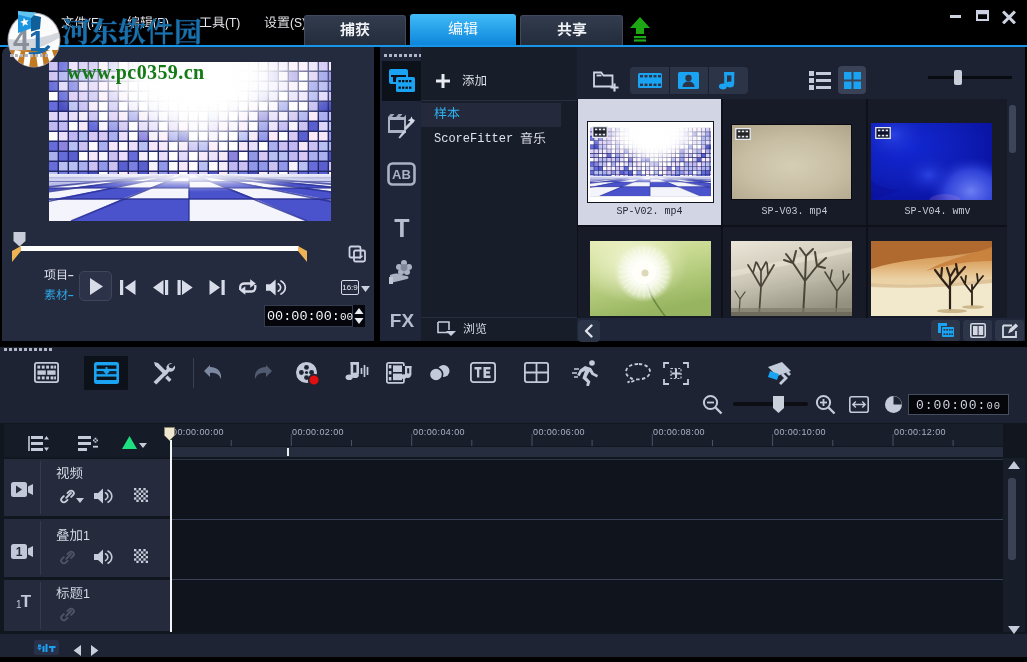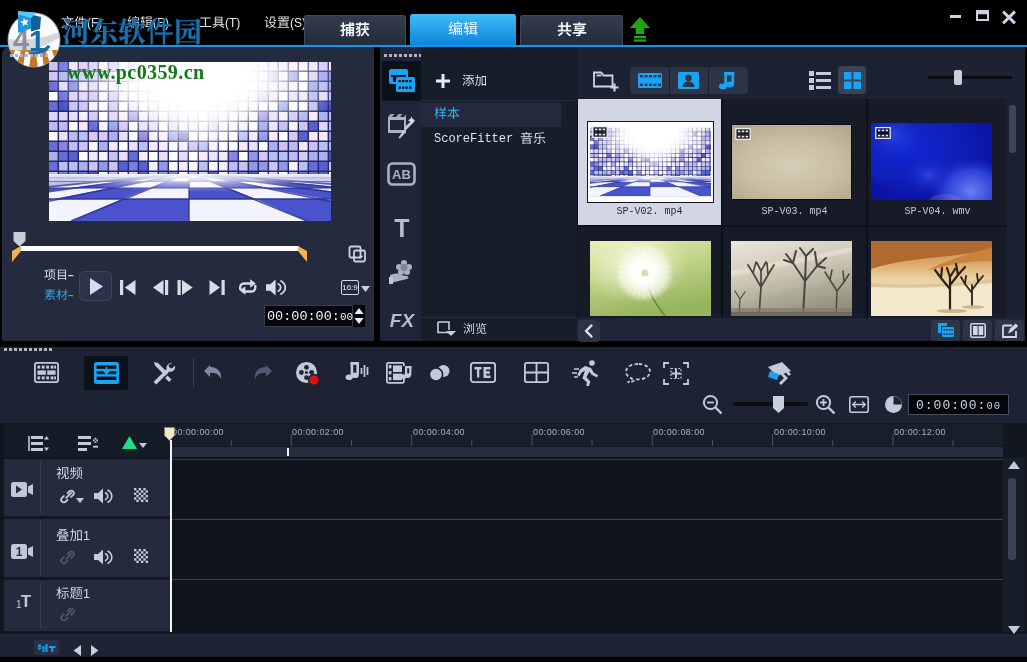--- a/index.html
+++ b/index.html
@@ -202,21 +202,21 @@
       <circle cx="16" cy="5" r="3"></circle>
       <circle cx="11" cy="9" r="3"></circle>
       <circle cx="21" cy="9" r="3"></circle>
       <circle cx="13" cy="14" r="3"></circle>
       <circle cx="19" cy="14" r="3"></circle>
       <circle cx="16" cy="9.5" r="3.4" fill="#7f8699"></circle>
 <path d="M2 17c4-2 8-2 11 0l6 1c2 .5 2 2.5 0 3l-8 2-9 2z"></path>
       <path d="M1 19h4v7H1z" fill="#c0c6d4"></path>
     </g>
   </svg>
-<div class="ab" style="left:386px;top:310px;width:32px;text-align:center;color:#b6bdcd;font-size:19px;font-weight:bold;font-style:italic;">FX</div>
+<div class="ab" style="left:386px;top:310px;width:32px;text-align:center;color:#b6bdcd;font-size:19px;font-weight:bold;">FX</div>
 <div class="ab" style="left:421px;top:47px;width:156px;height:294px;background:#181d2a;"></div>
 <svg class="ab" style="left:436px;top:74px;" width="14" height="14" viewBox="0 0 14 14">
     <path d="M5.5 0h3v5.5H14v3H8.5V14h-3V8.5H0v-3h5.5z" fill="#e8ebf2"></path>
   </svg>
 <div class="ab" style="left:462px;top:74px;"><svg class="ck " width="25" height="14" viewBox="0 0 2000 1120" style="vertical-align:top;">
       <g fill="#e6e9f0" transform="translate(0,880)">
         <use href="#gs6dfb" x="0"></use>
         <use href="#gs52a0" x="1000"></use>
       </g>
     </svg></div>

